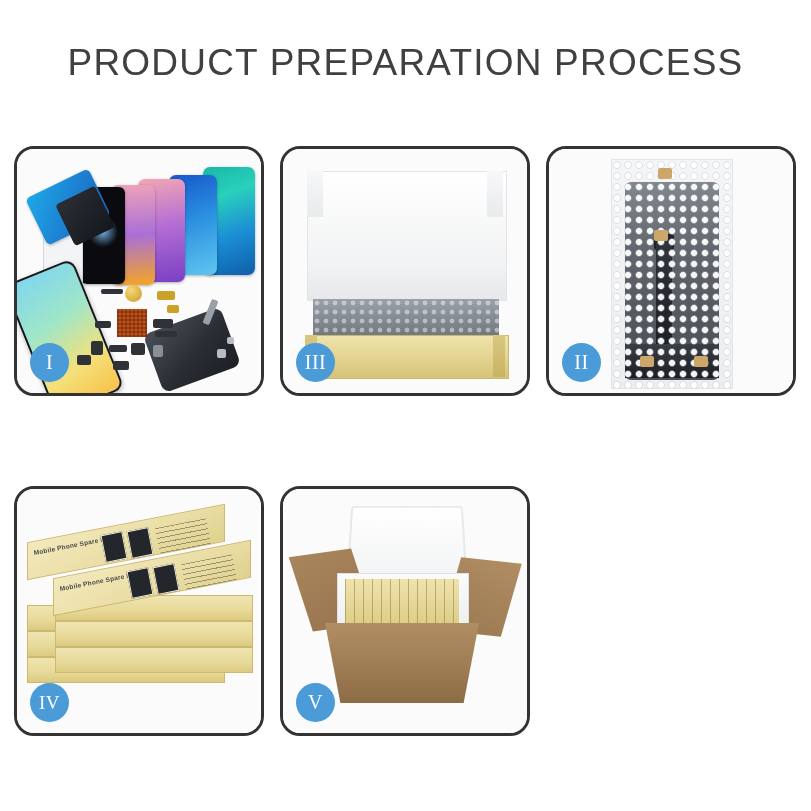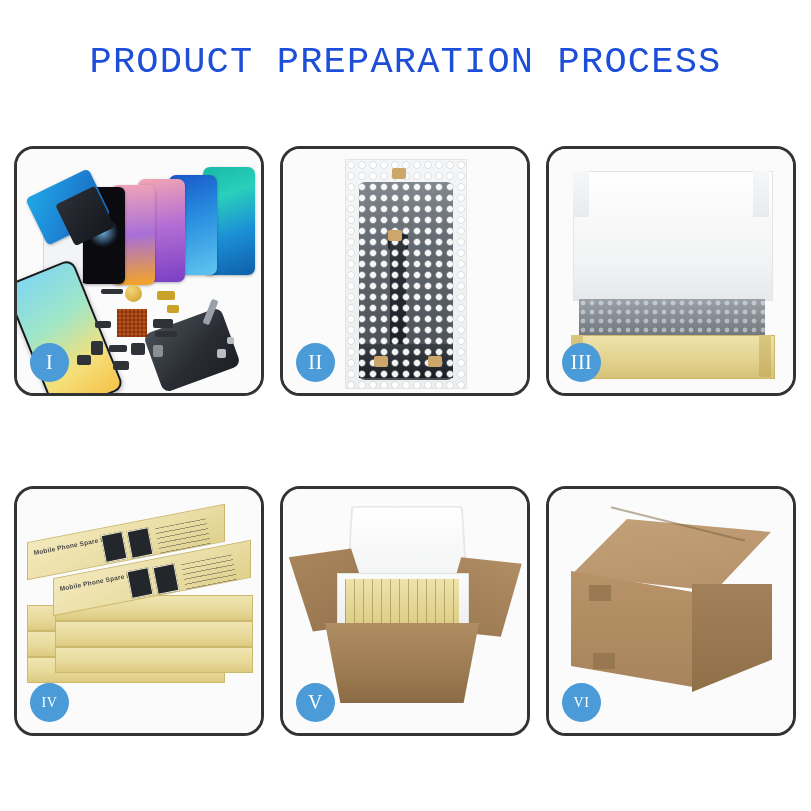--- a/index.html
+++ b/index.html
@@ -20,25 +20,25 @@
     position: relative;
     background: #ffffff;
   }
 
   
   .header {
     padding-top: 44px;
     text-align: center;
   }
   .title {
-    font-family: Liberation Mono, monospace;
+    font-family: Liberation Sans, sans-serif;
     font-size: 37px;
     font-weight: 500;
     letter-spacing: 1.2px;
-    color: #1d4ed8;
+    color: #404040;
     line-height: 1.0;
     white-space: nowrap;
   }
   .subtitle {
     margin-top: 15px;
     font-family: "Liberation Sans", sans-serif;
     font-size: 15.5px;
     font-weight: 400;
     color: #1a1a1a;
     letter-spacing: 0.1px;
@@ -79,21 +79,21 @@
     border-radius: 50%;
     background: #4a9bd8;
     color: #ffffff;
     font-family: "Liberation Serif", serif;
     font-size: 20px;
     line-height: 39px;
     text-align: center;
     letter-spacing: 0.5px;
     z-index: 40;
   }
-  .badge.wide { font-size: 14px; }
+  .badge.wide { font-size: 19px; }
 
   
   .p1-screen {
     position: absolute;
     border-radius: 7px;
     box-shadow: 0 1px 3px rgba(0,0,0,0.3);
   }
   .p1-fan1 { width: 52px; height: 108px; right: 6px;  top: 18px;
     background: linear-gradient(160deg,#17b9a6 0%,#2ad0bb 28%,#1b8fd6 62%,#0e5fa8 100%); }
   .p1-fan2 { width: 48px; height: 100px; right: 44px; top: 26px;
@@ -413,50 +413,50 @@
         <div class="p1-part pl"></div>
         <div class="p1-part pm"></div>
         <div class="p1-part pn"></div>
         <div class="p1-part po"></div>
       </div>
       <div class="badge">I</div>
     </div>
 
     <div class="panel">
       <div class="panel-stage">
+        <div class="p3-lid"></div>
+        <div class="p3-lid-l"></div>
+        <div class="p3-lid-r"></div>
+        <div class="p3-bubble"></div>
+        <div class="p3-tray"></div>
+        <div class="p3-tray-corner-l"></div>
+        <div class="p3-tray-corner-r"></div>
+      </div>
+      <div class="badge">III</div>
+    </div>
+
+    <div class="panel">
+      <div class="panel-stage">
         <div class="p2-wrap">
           <div class="p2-lcd"></div>
           <div class="p2-conn"></div>
           <div class="p2-flex"></div>
           <div class="p2-bottom"></div>
           <div class="p2-bubbles"></div>
           <div class="p2-tape p2-t1"></div>
           <div class="p2-tape p2-t2"></div>
           <div class="p2-tape p2-t3"></div>
           <div class="p2-tape p2-t4"></div>
         </div>
       </div>
       <div class="badge">II</div>
     </div>
 
     <div class="panel">
       <div class="panel-stage">
-        <div class="p3-lid"></div>
-        <div class="p3-lid-l"></div>
-        <div class="p3-lid-r"></div>
-        <div class="p3-bubble"></div>
-        <div class="p3-tray"></div>
-        <div class="p3-tray-corner-l"></div>
-        <div class="p3-tray-corner-r"></div>
-      </div>
-      <div class="badge">III</div>
-    </div>
-
-    <div class="panel">
-      <div class="panel-stage">
         <div class="p4-stack">
 
           <div class="p4-box" style="left:2px;  top:150px; width:196px; height:24px;"></div>
           <div class="p4-box" style="left:2px;  top:124px; width:196px; height:24px;"></div>
           <div class="p4-box" style="left:2px;  top:98px;  width:196px; height:24px;"></div>
           <div class="p4-box" style="left:30px; top:140px; width:196px; height:24px;"></div>
           <div class="p4-box" style="left:30px; top:114px; width:196px; height:24px;"></div>
           <div class="p4-box" style="left:30px; top:88px;  width:196px; height:24px;"></div>
 
           <div class="p4-lid" style="left:28px; top:52px; width:196px; height:36px;"></div>
@@ -480,26 +480,15 @@
         <div class="p5-lid"></div>
         <div class="p5-flap-l"></div>
         <div class="p5-flap-r"></div>
         <div class="p5-foam"></div>
         <div class="p5-inner"></div>
         <div class="p5-body"></div>
       </div>
       <div class="badge">V</div>
     </div>
 
-    <div class="panel">
-      <div class="panel-stage">
-        <div class="p6-top"></div>
-        <div class="p6-front"></div>
-        <div class="p6-side"></div>
-        <div class="p6-seam"></div>
-        <div class="p6-tab1"></div>
-        <div class="p6-tab2"></div>
-      </div>
-      <div class="badge wide">VI</div>
-    </div>
 
   </div>
 </div>
 
 </body></html>

